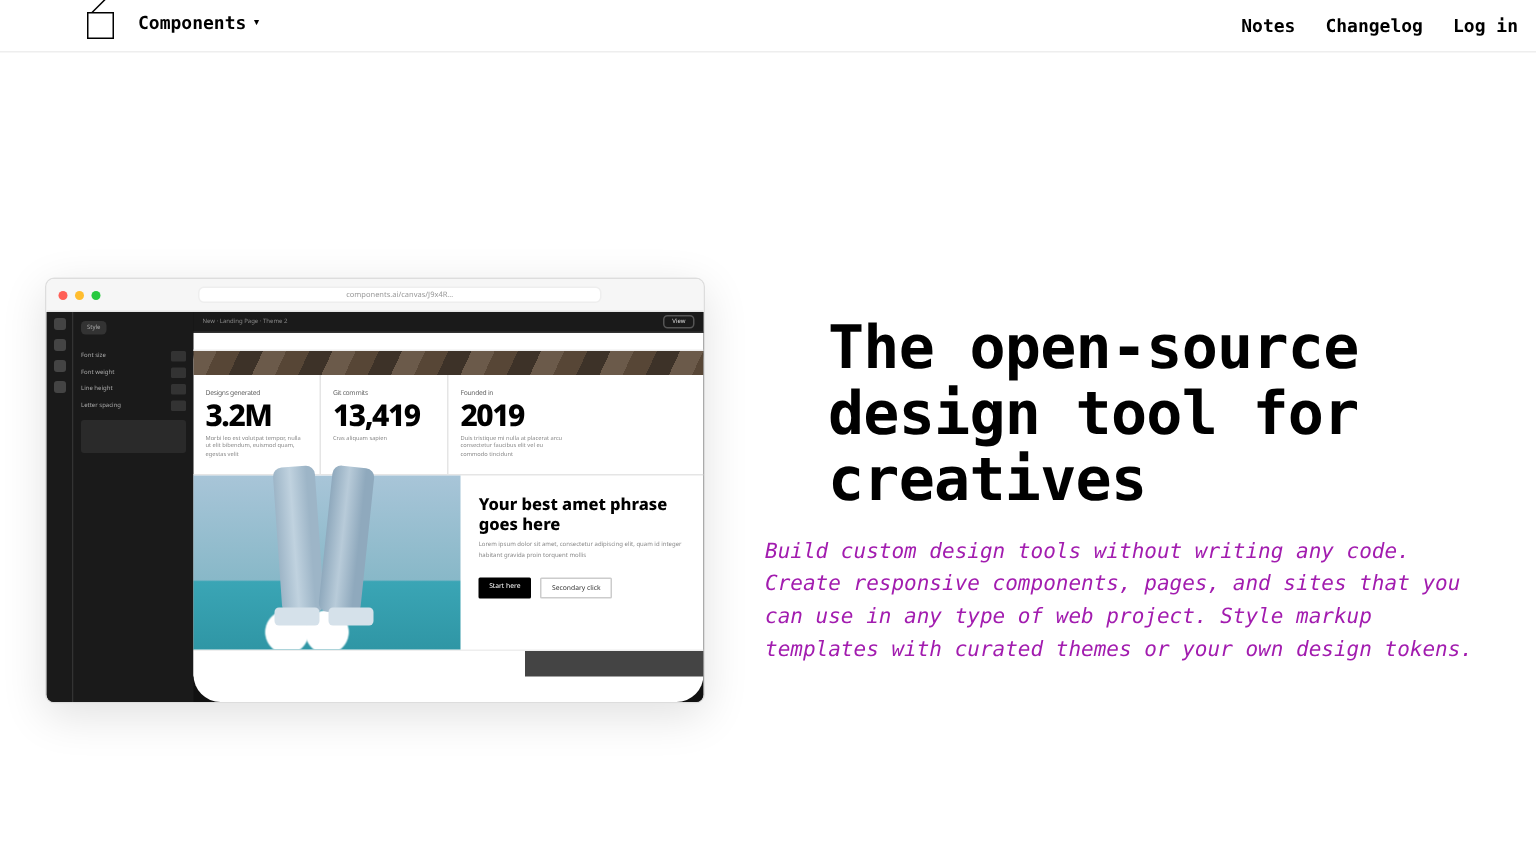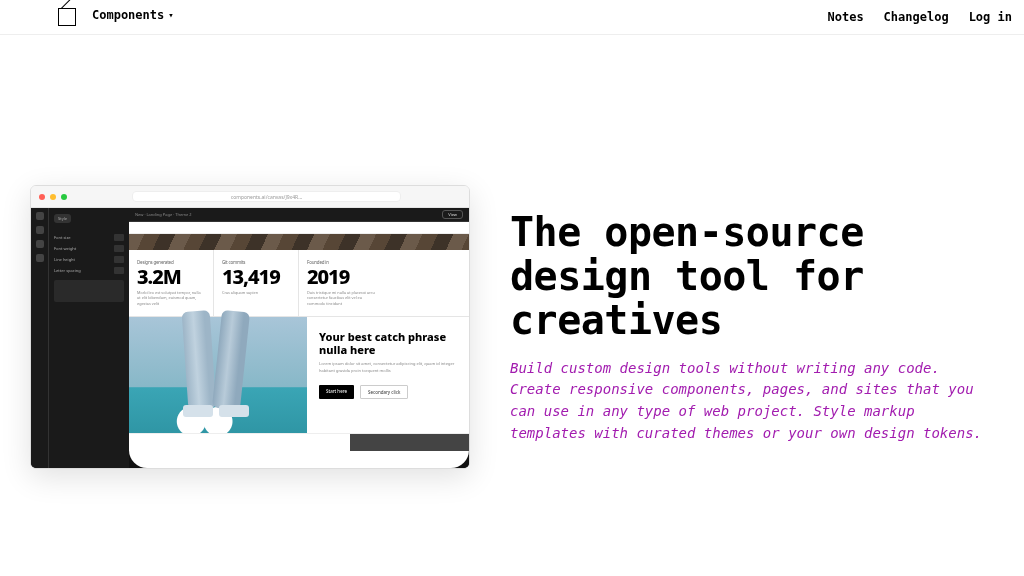--- a/index.html
+++ b/index.html
@@ -162,20 +162,21 @@
   .hero-text {
     flex: 1;
     padding-right: 10px;
   }
   .hero-text h1 {
     font-size: 40px;
     font-weight: 700;
     line-height: 1.1;
     letter-spacing: -0.5px;
     margin-bottom: 16px;
+    margin-left: 42px;
   }
   .hero-text p {
     font-size: 14px;
     line-height: 1.55;
     color: #a21caf;
     font-style: italic;
   }
 </style>
 </head>
 <body>
@@ -259,21 +260,21 @@
               </div>
             </div>
             <div class="blurb">
               <div class="photo">
                 <div class="leg l"></div>
                 <div class="leg r"></div>
                 <div class="cuff l"></div>
                 <div class="cuff r"></div>
               </div>
               <div class="blurb-text">
-                <div class="bt-h">Your best catch phrase nulla here</div>
+                <div class="bt-h">Your best amet phrase goes here</div>
                 <div class="bt-p">Lorem ipsum dolor sit amet, consectetur adipiscing elit, quam id integer habitant gravida proin torquent mollis</div>
                 <div class="bt-cta">
                   <div class="bt-btn p">Start here</div>
                   <div class="bt-btn s">Secondary click</div>
                 </div>
               </div>
             </div>
             <div class="p-strip"></div>
           </div>
         </div>

